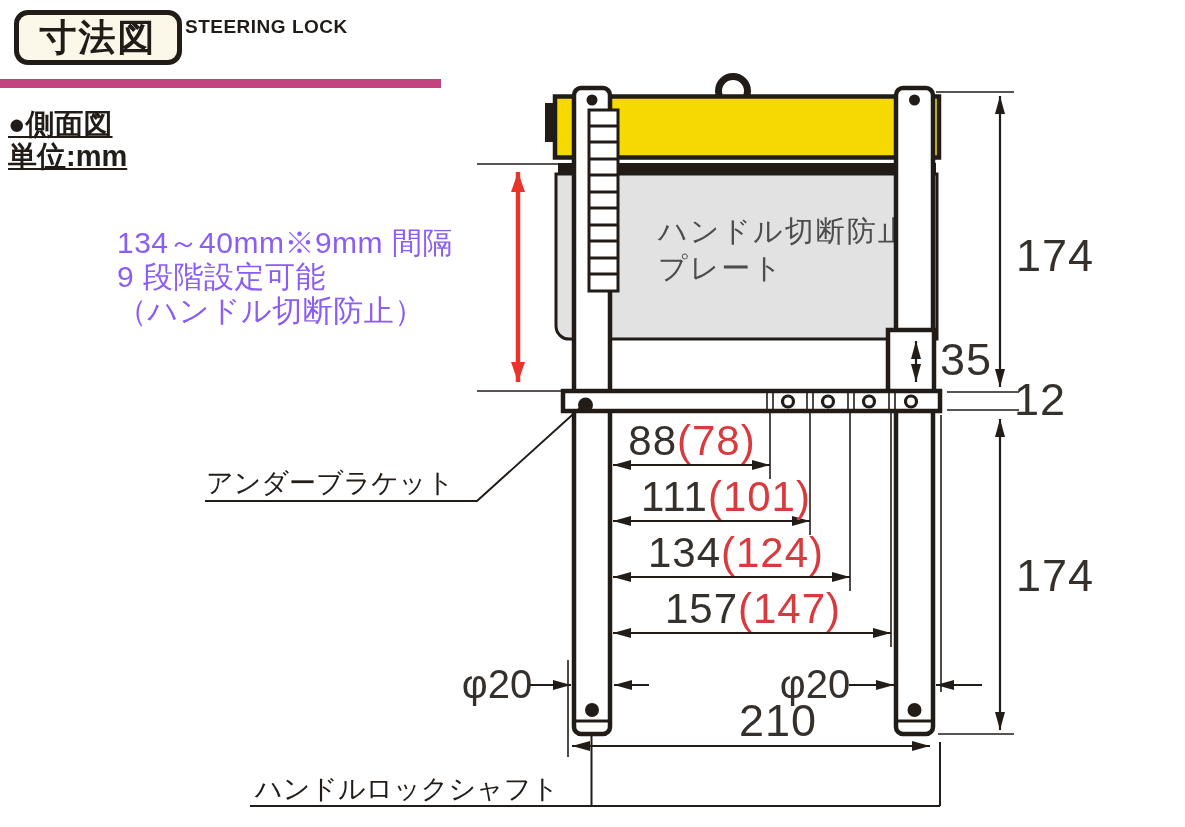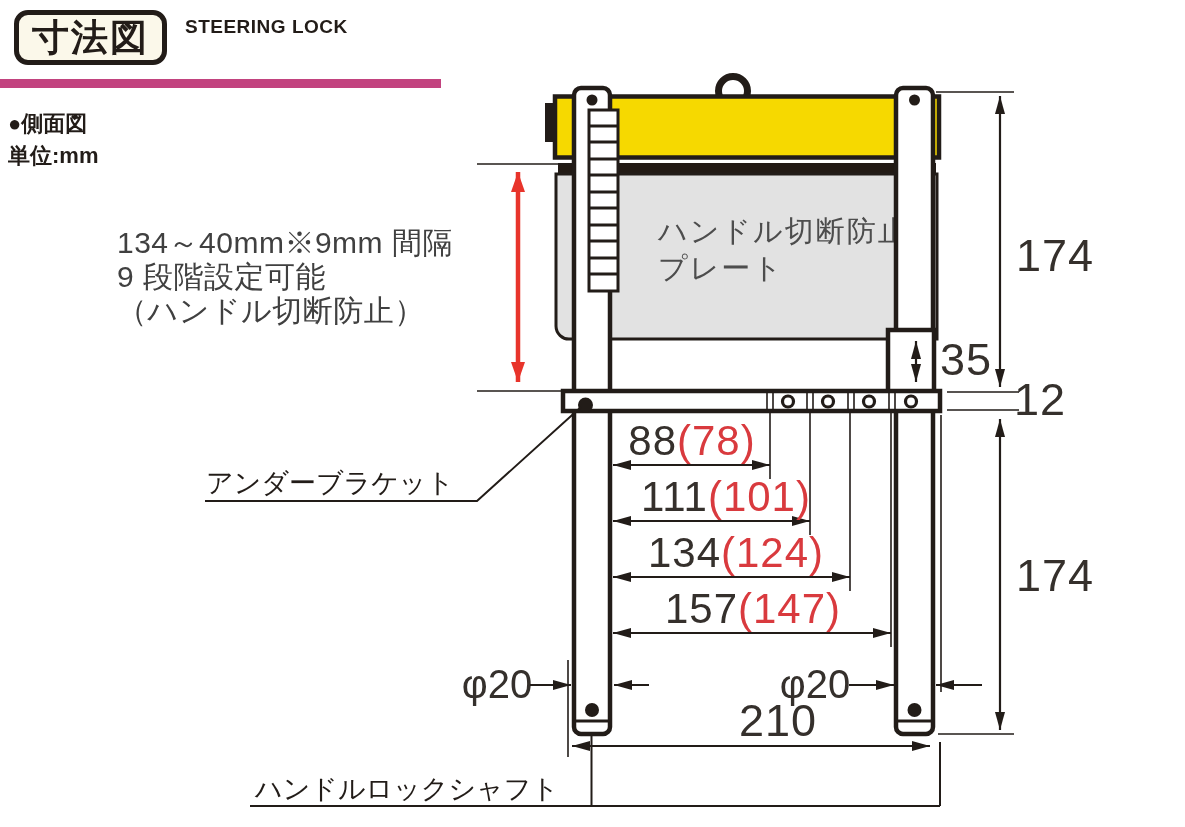--- a/index.html
+++ b/index.html
@@ -2,29 +2,29 @@
 <html><head>
 <meta charset="utf-8">
 <style>
   * { margin:0; padding:0; box-sizing:border-box; }
   html,body { background:#ffffff; }
   body { font-family:"Liberation Sans", sans-serif; }
   .page { position:relative; width:1185px; height:827px; background:#ffffff; overflow:hidden; }
 
   
   .badge {
-    position:absolute; left:14px; top:10px; width:153px; height:55px;
+    position:absolute; left:14px; top:10px; width:168px; height:55px;
     border:5px solid #221C18; border-radius:14px; background:#FBF8EA;
     display:flex; align-items:center; justify-content:center;
     font-size:37px; font-weight:700; color:#221C18; letter-spacing:2px;
   }
   .title { position:absolute; left:185px; top:13px; color:#221C18; font-weight:700; font-size:19px; line-height:28px; letter-spacing:0.5px; }
   .rule { position:absolute; left:0; top:79px; width:441px; height:9px; background:#C2437F; }
-  .view-info { position:absolute; left:8px; top:108px; font-size:22px; font-weight:700; color:#221C18; line-height:32px; }
-  .note { position:absolute; left:117px; top:226px; font-size:30px; font-weight:500; color:#404040; line-height:34px; letter-spacing:0.5px; }
+  .view-info { position:absolute; left:8px; top:108px; font-size:29px; font-weight:700; color:#221C18; line-height:32px;text-decoration:underline; }
+  .note { position:absolute; left:117px; top:226px; font-size:30px; font-weight:500; color:#8b5cf6; line-height:34px; letter-spacing:0.5px; }
 
   
   svg { position:absolute; left:0; top:0; }
   .outline { stroke:#221C18; fill:#ffffff; }
   .dimline { stroke:#221C18; stroke-width:2.2; fill:none; }
   .extline { stroke:#221C18; stroke-width:1.6; fill:none; }
   .leader  { stroke:#221C18; stroke-width:2; fill:none; }
   .t-dim  { font-family:"Liberation Sans",sans-serif; font-size:45px; fill:#35302C; letter-spacing:1px; }
   .t-hole { font-family:"Liberation Sans",sans-serif; font-size:42px; fill:#35302C; letter-spacing:1px; }
   .t-phi  { font-family:"Liberation Sans",sans-serif; font-size:40px; fill:#35302C; }

